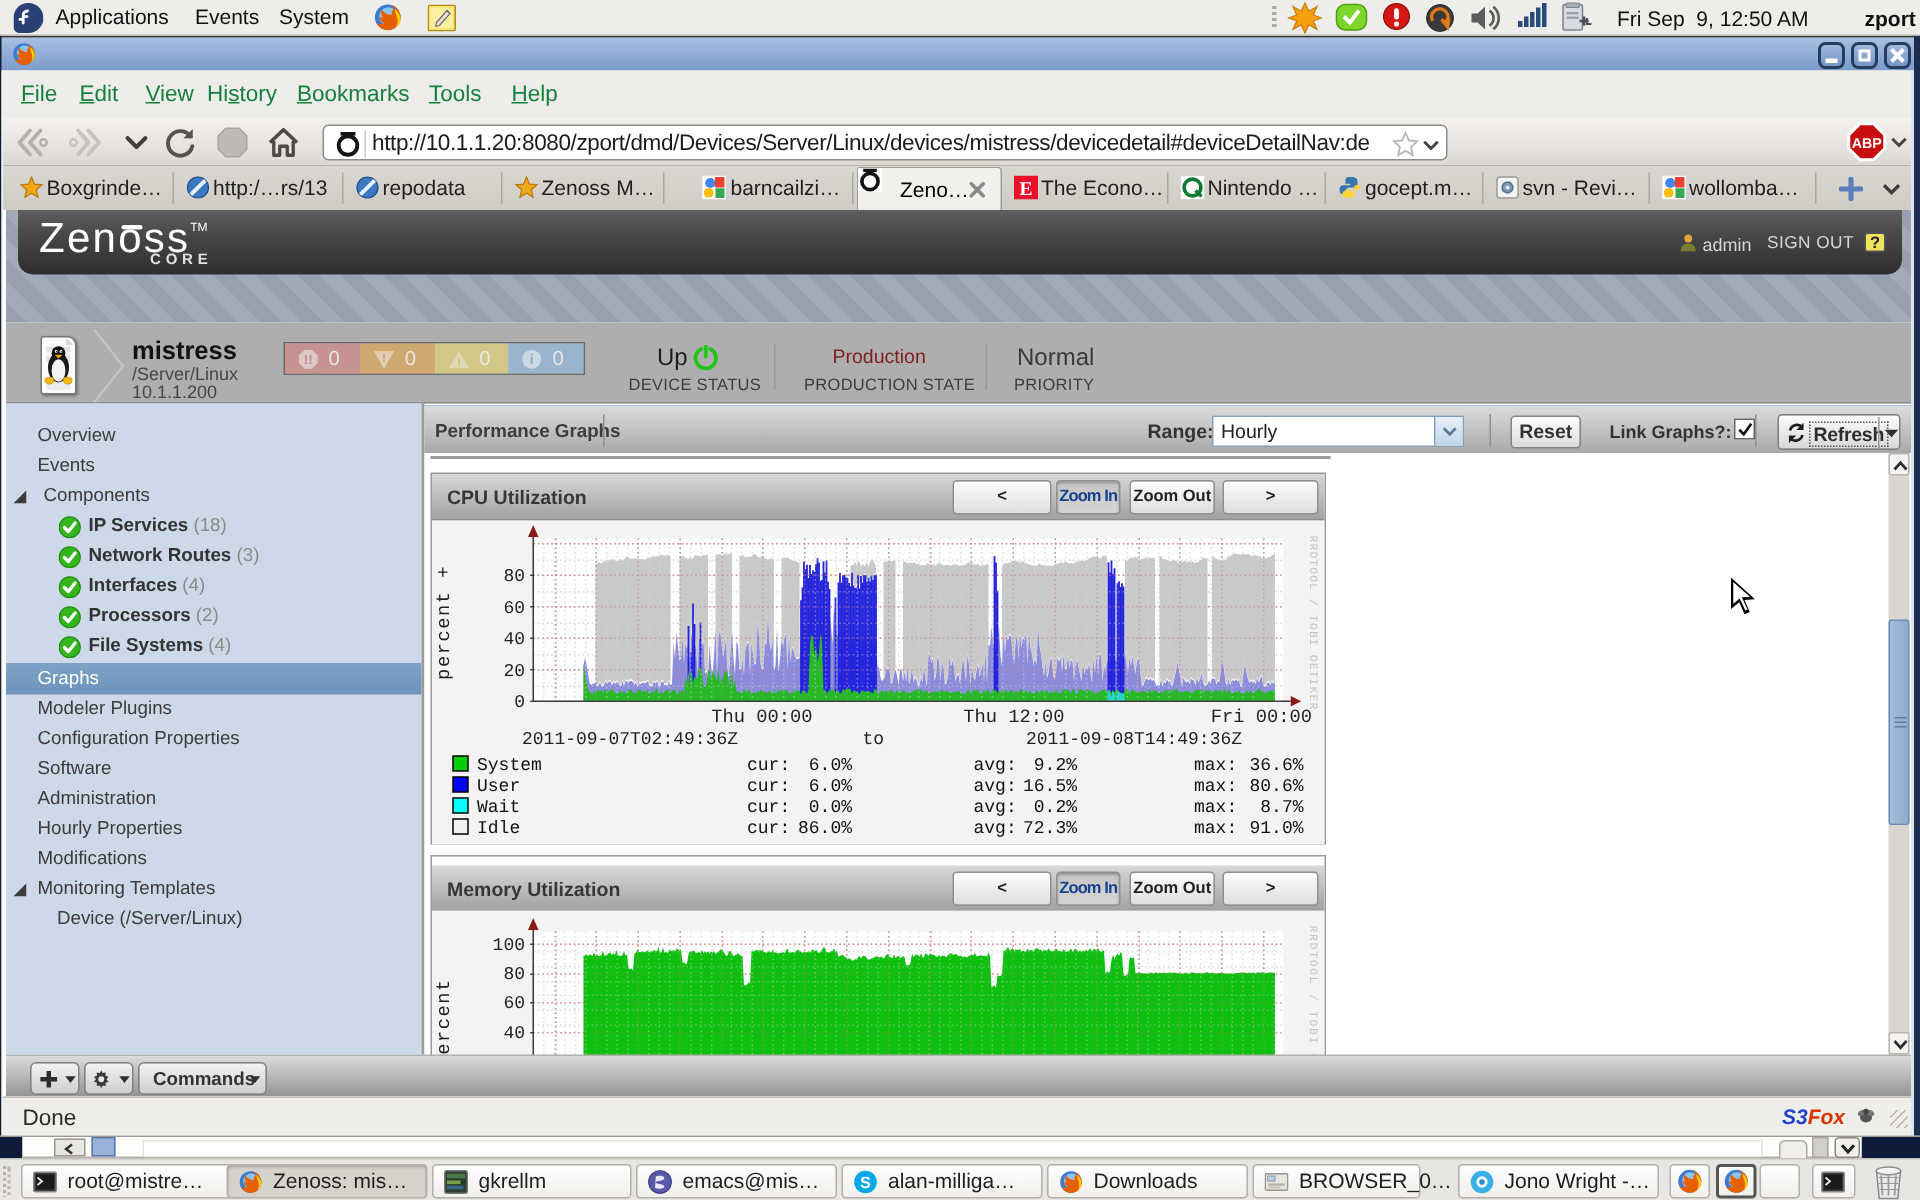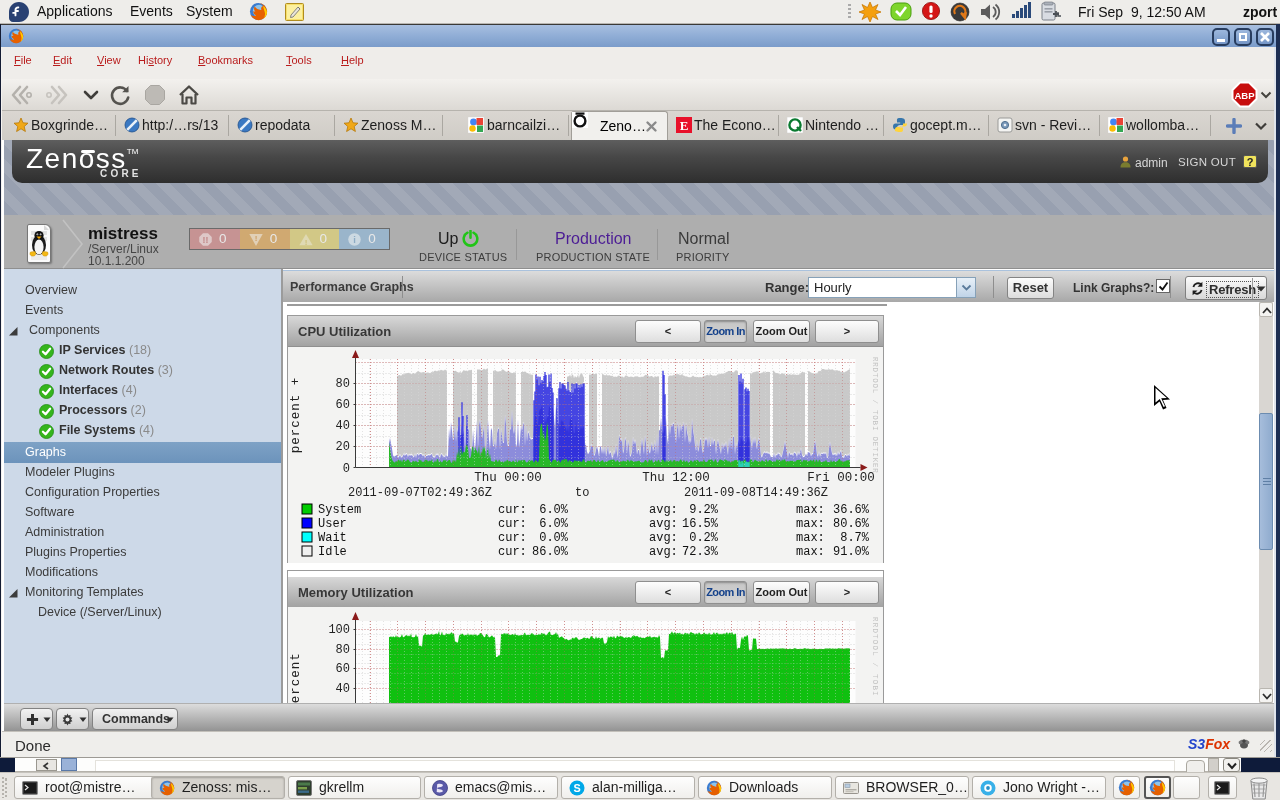--- a/index.html
+++ b/index.html
@@ -12,21 +12,21 @@
 #gpanel .menu { position:absolute; top:0; height:23px; line-height:23px; font-size:14px; color:#111; }
 #gclock { position:absolute; top:0; height:23px; line-height:24px; font-size:14px; color:#111; }
 
 
 #tbar { left:0; top:24px; width:1280px; height:23px; background:linear-gradient(#a8bfe0,#92afd7 45%,#7b9cca); border-top:1px solid #3a3936; }
 #tbar .title { position:absolute; left:0; right:46px; top:2px; text-align:center; font-size:15px; font-weight:bold; color:#fff; text-shadow:0 1px 1px rgba(0,0,0,0.4); }
 .wbtn { position:absolute; top:3px; width:18px; height:18px; border:2px solid #273c5e; border-radius:5px; background:linear-gradient(#9db8dd,#7596c7); }
 
 
 #menubar { left:2px; top:47px; width:1276px; height:32px; background:#efedea; }
-#menubar span { position:absolute; top:7px; font-size:11px; color:#b91c1c; }
+#menubar span { position:absolute; top:7px; font-size:15px; color:#15803d; }
 #menubar u { text-decoration:underline; }
 
 
 #navbar { left:2px; top:79px; width:1276px; height:32px; background:linear-gradient(#f3f1ee,#dcd9d4); border-bottom:1px solid #b6b3ad; }
 #urlbar { position:absolute; left:213px; top:4px; width:750px; height:24px; background:#fff; border:1px solid #8e8b86; border-radius:4px; }
 #urlbar .txt { position:absolute; left:32px; top:3px; font-size:15px; color:#1c1c1c; white-space:nowrap; letter-spacing:-0.25px; }
 #searchbox { position:absolute; left:975px; top:4px; width:243px; height:24px; background:#fff; border:1px solid #8e8b86; border-radius:4px; }
 #searchbox .txt { position:absolute; left:42px; top:3px; font-size:15px; color:#1c1c1c; }
 
 
@@ -193,20 +193,35 @@
 <path d="M19 8 A 8.2 8.2 0 1 0 20.2 14.5" stroke="#55534f" stroke-width="2.6" fill="none" stroke-linecap="round"></path>
 <path d="M20.5 3 L20.5 9.2 L14.2 9.2 Z" fill="#55534f"></path>
     </svg>
 <svg style="position:absolute;left:141px;top:4px" width="24" height="24" viewBox="0 0 24 24">
 <path d="M7.5 2.5 L16.5 2.5 L21.5 7.5 L21.5 16.5 L16.5 21.5 L7.5 21.5 L2.5 16.5 L2.5 7.5 Z" fill="#bdbab5" stroke="#a9a6a1" stroke-width="1"></path>
     </svg>
 <svg style="position:absolute;left:175px;top:4px" width="24" height="24" viewBox="0 0 24 24">
 <path d="M3 12 L12 3.5 L21 12" stroke="#4c4a46" stroke-width="2.4" fill="none" stroke-linejoin="round"></path>
 <path d="M5.5 11 L5.5 20.5 L9.5 20.5 L9.5 14.5 L14.5 14.5 L14.5 20.5 L18.5 20.5 L18.5 11" stroke="#4c4a46" stroke-width="2.2" fill="none" stroke-linejoin="round"></path>
     </svg>
+  <div id="urlbar">
+    <svg style="position:absolute;left:7px;top:3px" width="18" height="18" viewBox="0 0 18 18">
+<rect x="0" y="0" width="18" height="18" fill="#fff"></rect>
+<circle cx="9" cy="10" r="6.2" stroke="#111" stroke-width="2.6" fill="none"></circle>
+<rect x="4" y="1" width="10" height="2.4" fill="#111"></rect>
+      </svg>
+<div style="position:absolute;left:27px;top:3px;width:1px;height:18px;background:#c9c6c0"></div>
+    <div class="txt">http://10.1.1.20:8080/zport/dmd/Devices/Server/Linux/devices/mistress/devicedetail#deviceDetailNav:de</div>
+    <svg style="position:absolute;left:712px;top:3px" width="18" height="18" viewBox="0 0 18 18">
+<path d="M9 1.5 L11.3 6.6 L16.8 7.2 L12.7 11 L13.9 16.4 L9 13.6 L4.1 16.4 L5.3 11 L1.2 7.2 L6.7 6.6 Z" fill="#fdfdfd" stroke="#b9b6b0" stroke-width="1.2"></path>
+      </svg>
+<svg style="position:absolute;left:732px;top:9px" width="12" height="8" viewBox="0 0 12 8">
+        <path d="M1.5 1.5 L6 6 L10.5 1.5" stroke="#45433f" stroke-width="2" fill="none"></path>
+      </svg>
+  </div>
   <svg style="position:absolute;left:1229px;top:2px" width="27" height="27" viewBox="0 0 27 27">
 <path d="M9 1.5 L18 1.5 L25.5 9 L25.5 18 L18 25.5 L9 25.5 L1.5 18 L1.5 9 Z" fill="#c70d0d" stroke="#fff" stroke-width="2" stroke-linejoin="round"></path>
 <text x="13.5" y="17.5" font-family="Liberation Sans" font-size="9.5" font-weight="bold" fill="#fff" text-anchor="middle">ABP</text>
     </svg>
 <svg style="position:absolute;left:1258px;top:12px" width="12" height="9" viewBox="0 0 12 9">
       <path d="M1.5 1.5 L6 6 L10.5 1.5" stroke="#45433f" stroke-width="2" fill="none"></path>
     </svg>
 </div>
 
 <div class="abs" id="tabbar">
@@ -397,21 +412,21 @@
         <span style="font-size:13.5px;color:#e8e8e8;margin:2px 0 0 6px">0</span>
       </div>
     </div>
 <div style="position:absolute;left:434px;top:15px;font-size:16px;font-weight:normal;color:#1d1d1d">Up</div>
 <svg style="position:absolute;left:458px;top:15px" width="17" height="17" viewBox="0 0 20 20">
 <path d="M6.5 3.2 A 8 8 0 1 0 13.5 3.2" stroke="#21c517" stroke-width="3" fill="none" stroke-linecap="round"></path>
 <path d="M10 1 L10 9" stroke="#21c517" stroke-width="3" stroke-linecap="round"></path>
     </svg>
 <div style="position:absolute;left:415px;top:36px;font-size:11px;color:#3c3c3c;letter-spacing:0.2px">DEVICE STATUS</div>
 <div style="position:absolute;left:512px;top:14px;width:1px;height:31px;background:#989898"></div>
-<div style="position:absolute;left:551px;top:15px;font-size:16px;color:#4c1d95">Production</div>
+<div style="position:absolute;left:551px;top:15px;font-size:13px;color:#7f1d1d">Production</div>
 <div style="position:absolute;left:532px;top:36px;font-size:11px;color:#3c3c3c;letter-spacing:0.2px">PRODUCTION STATE</div>
 <div style="position:absolute;left:653px;top:14px;width:1px;height:31px;background:#989898"></div>
 <div style="position:absolute;left:674px;top:15px;font-size:16px;color:#3a3a3a">Normal</div>
 <div style="position:absolute;left:672px;top:36px;font-size:11px;color:#3c3c3c;letter-spacing:0.2px">PRIORITY</div>
 </div>
 
 <div class="abs" id="sidebar">
   <div id="sihl"></div>
   <div class="sitem" style="left:21px;top:14px;color:#3b3b3b">Overview</div>
 <div class="sitem" style="left:21px;top:34px;color:#3b3b3b">Events</div>
@@ -447,21 +462,21 @@
 <circle cx="8" cy="8" r="7.5" fill="#35b51c"></circle>
       <circle cx="8" cy="8" r="7.5" fill="none" stroke="#1f8a10" stroke-width="0.8"></circle>
 <path d="M4.2 8.2 L7 11 L11.8 5" stroke="#fff" stroke-width="2.4" fill="none" stroke-linecap="round" stroke-linejoin="round"></path>
     </svg>
 <div class="sitem" style="left:55px;top:154px;font-weight:bold;color:#333">File Systems <span style="color:#8a8a8a;font-weight:normal">(4)</span></div>
 <div class="sitem" style="left:21px;top:176px;color:#fff">Graphs</div>
 <div class="sitem" style="left:21px;top:196px;color:#3b3b3b">Modeler Plugins</div>
 <div class="sitem" style="left:21px;top:216px;color:#3b3b3b">Configuration Properties</div>
 <div class="sitem" style="left:21px;top:236px;color:#3b3b3b">Software</div>
 <div class="sitem" style="left:21px;top:256px;color:#3b3b3b">Administration</div>
-<div class="sitem" style="left:21px;top:276px;color:#3b3b3b">Plugins Properties</div>
+<div class="sitem" style="left:21px;top:276px;color:#3b3b3b">Hourly Properties</div>
 <div class="sitem" style="left:21px;top:296px;color:#3b3b3b">Modifications</div>
 <svg style="position:absolute;left:5px;top:320px" width="9" height="9" viewBox="0 0 9 9">
       <path d="M8.5 0 L8.5 8.5 L0 8.5 Z" fill="#3c3c3c"></path>
     </svg>
 <div class="sitem" style="left:21px;top:316px;color:#3b3b3b">Monitoring Templates</div>
 <div class="sitem" style="left:34px;top:336px;color:#3b3b3b">Device (/Server/Linux)</div>
 </div>
 <div class="abs" id="splitter"></div>
 
 <div class="abs" id="gtoolbar">
@@ -1220,21 +1235,21 @@
     </div>
 <div class="tkbtn" style="left:698px;width:134px;">
       <svg class="ti" width="17" height="17" viewBox="0 0 20 20">
 <circle cx="10" cy="10" r="9" fill="#3b7cd0"></circle>
         <circle cx="10.5" cy="9.5" r="6.5" fill="#8fc4ea"></circle>
 <path d="M10 1 C 14 1 18 4 19 9 C 19.5 13 17 17.5 12.5 18.8 C 8 20 3.5 17.5 1.8 13.5 C 3.5 15 6 15.2 7.5 14 C 5.5 13.5 4.2 11.5 4.5 9.5 C 5 10 6 10.3 6.8 10 C 5.2 8.8 4.8 6.5 6 4.8 C 7.5 7 10 8.5 13 8.3 C 12.2 6 13.5 4.5 15.2 4.2 C 13.8 2.2 12 1.2 10 1 Z" fill="#e66000"></path>
 <path d="M15.2 4.2 C 16.8 5.5 18.6 8 18.9 10.5 C 19 13.5 17.5 16 15.5 17.3 C 17 15 17.3 12.5 16.5 10.2 C 15.9 8 14.8 5.8 15.2 4.2 Z" fill="#ffcb00"></path>
       </svg>
       <div class="tt">Downloads</div>
     </div>
-<div class="tkbtn" style="left:835px;width:134px;">
+<div class="tkbtn" style="left:835px;width:112px;">
       <svg class="ti" width="16" height="16" viewBox="0 0 16 16">
         <rect x="0.5" y="2.5" width="15" height="11" rx="1" fill="#e8e6e0" stroke="#98958e"></rect>
         <rect x="2" y="4" width="5" height="3.4" fill="#b8cce0" stroke="#8898a8" stroke-width="0.6"></rect>
         <rect x="2.5" y="9" width="11" height="1.4" fill="#b0ada6"></rect>
         <rect x="2.5" y="11" width="8" height="1.2" fill="#c5c2ba"></rect>
       </svg>
       <div class="tt">BROWSER_0…</div>
     </div>
 <div class="tkbtn" style="left:972px;width:134px;">
       <svg class="ti" width="17" height="17" viewBox="0 0 17 17">

